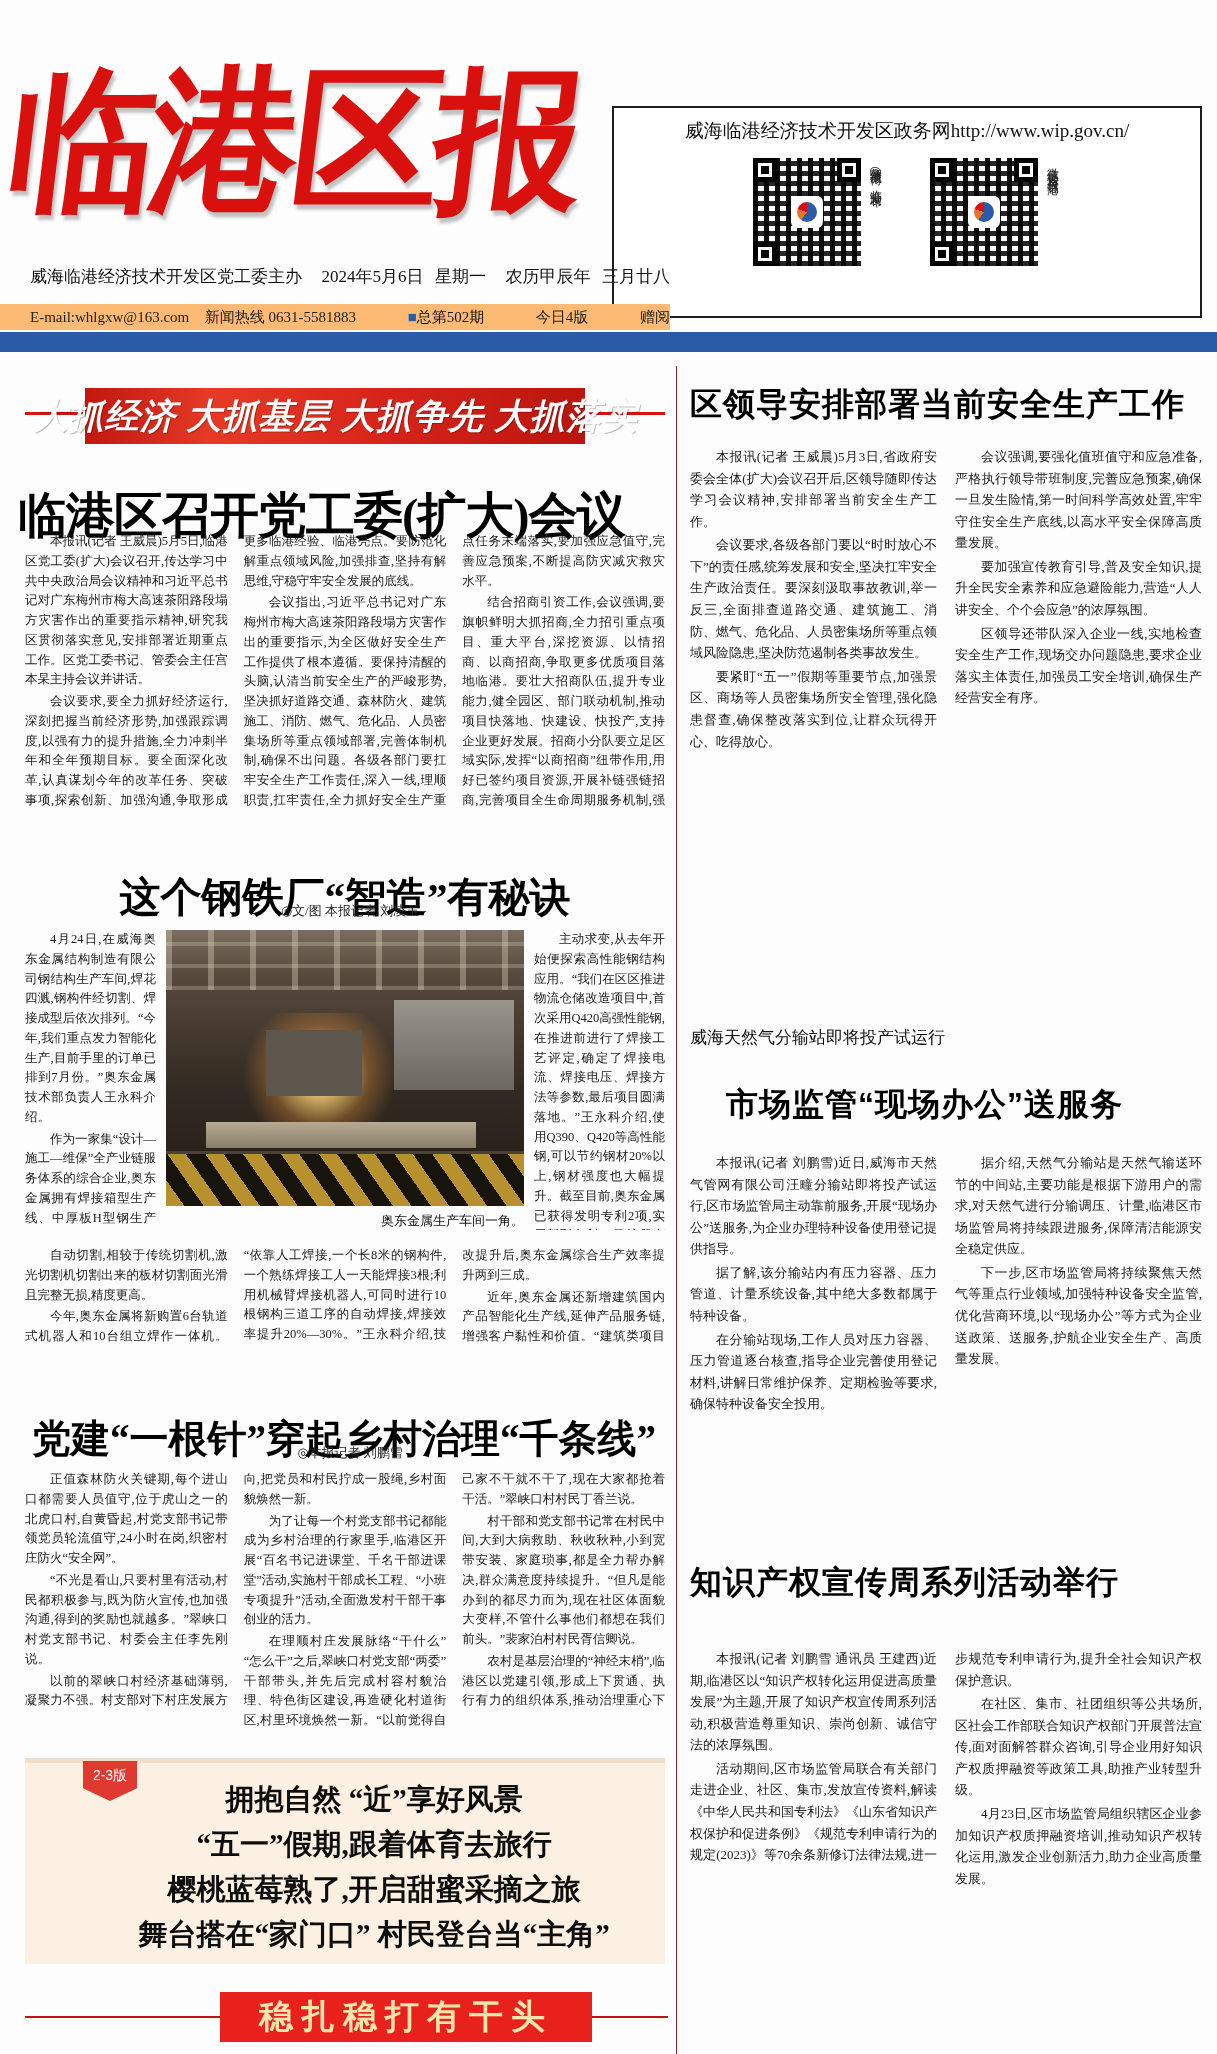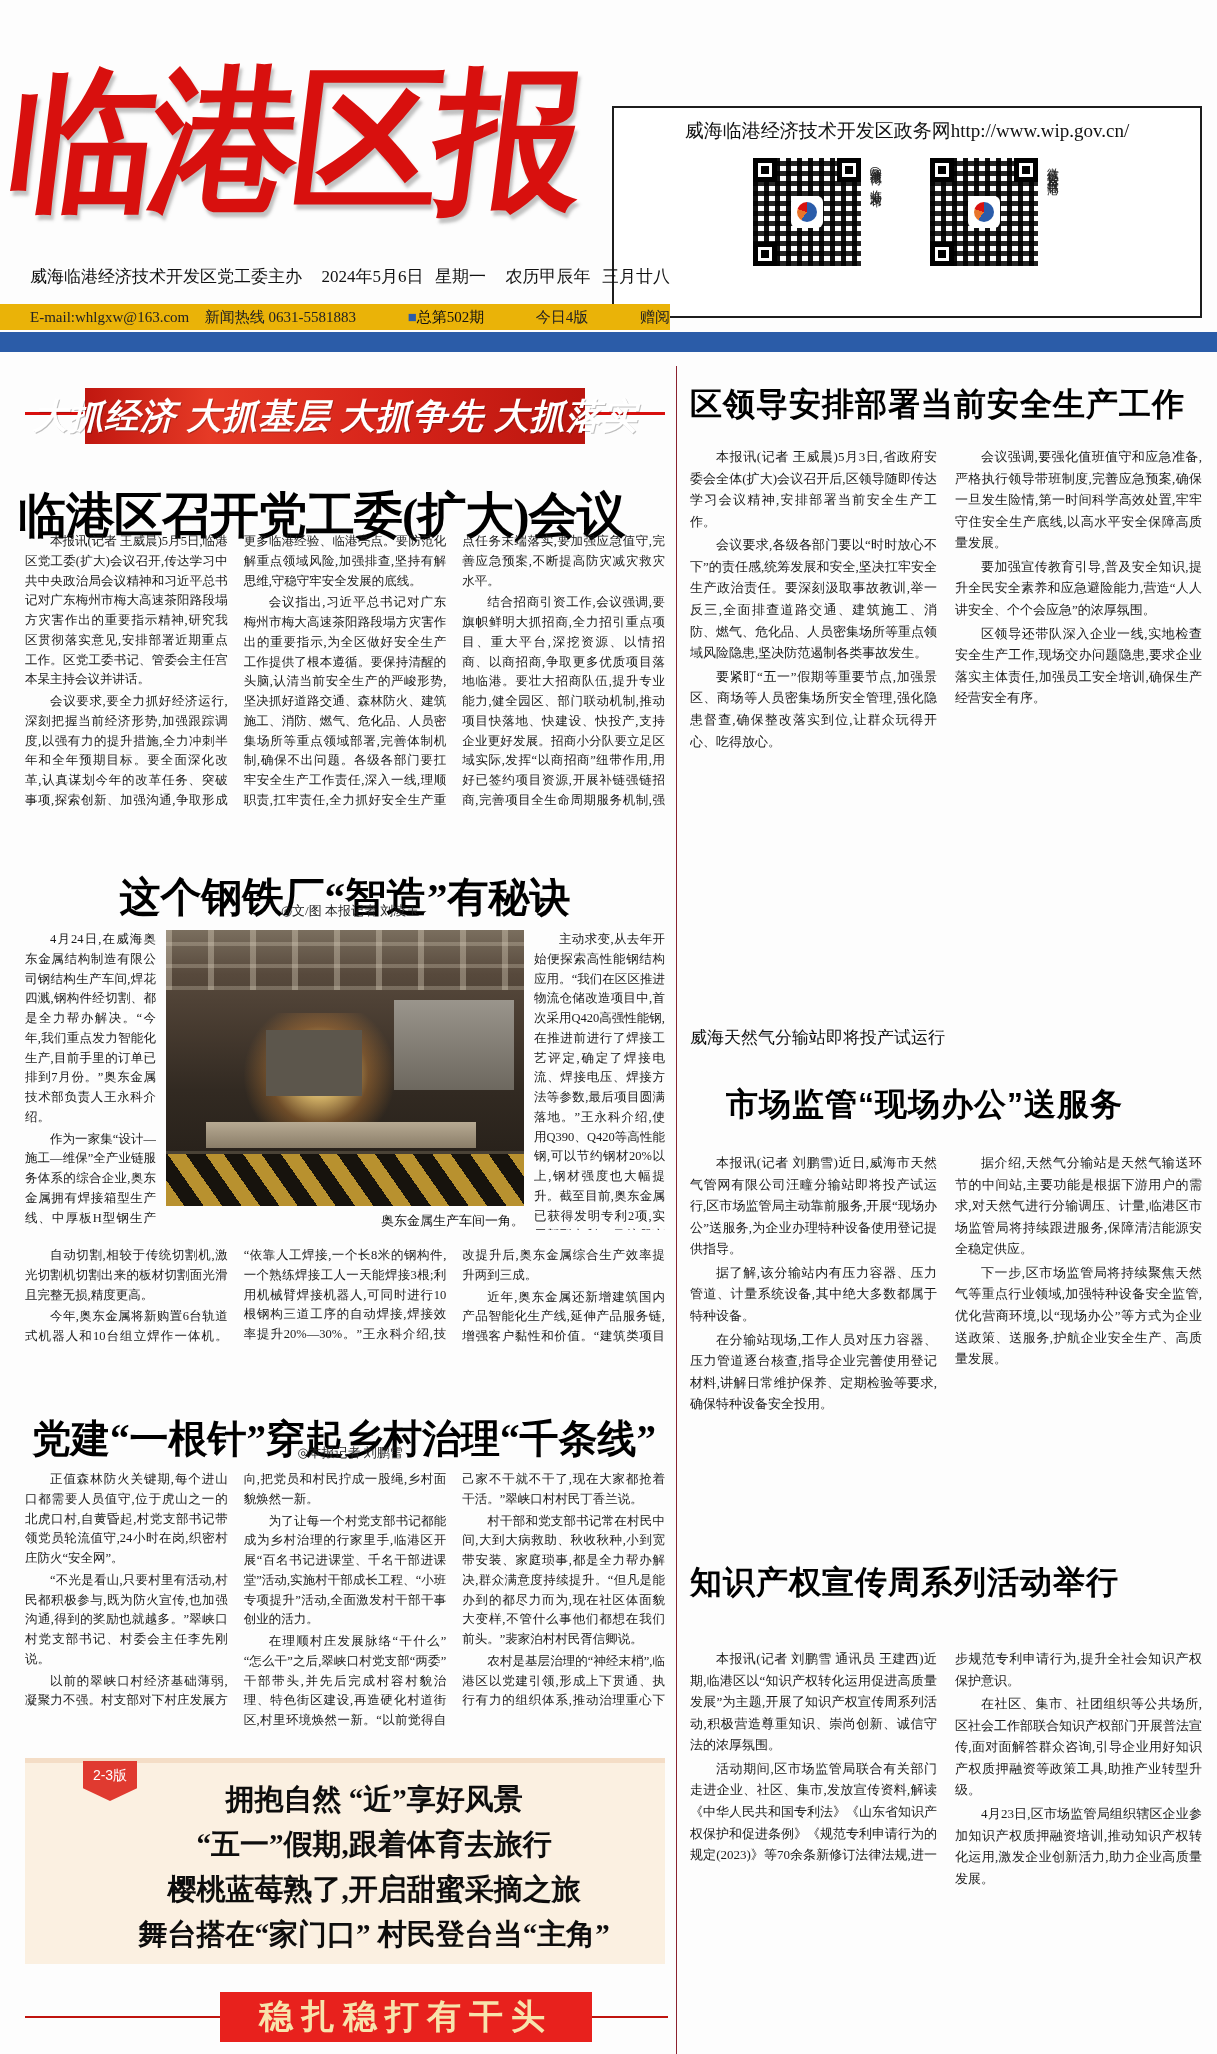--- a/index.html
+++ b/index.html
@@ -36,21 +36,21 @@
   .qr-logo{position:absolute;left:38px;top:38px;width:32px;height:32px;background:#fff;border-radius:6px;
       display:flex;align-items:center;justify-content:center;}
   .qr-logo i{display:block;width:20px;height:20px;border-radius:50%;
       background:conic-gradient(#2a5caa 0 60%,#e8742a 60% 80%,#d8100e 80% 100%);}
   .qr-label{writing-mode:vertical-rl;font-size:12px;height:108px;letter-spacing:2px;color:#222;
       font-family:"Liberation Sans",sans-serif;}
   
   .info1{position:absolute;left:30px;top:265px;width:640px;display:flex;gap:0;font-size:17px;white-space:nowrap;color:#111;}
   .info1 b{font-weight:normal;}
   .sp24{display:inline-block;width:24px;} .sp40{display:inline-block;width:40px;}
-  .info2{position:absolute;left:0;top:304px;width:670px;height:26px;background:#eab308;
+  .info2{position:absolute;left:0;top:304px;width:670px;height:26px;background:#fdba74;
       display:flex;align-items:center;font-size:15px;padding-left:30px;box-sizing:border-box;white-space:nowrap;color:#222;}
   .info2 .issue{color:#111;} .info2 .sq{color:#2b5ca8;}
   .bluebar{position:absolute;left:0;top:332px;width:1217px;height:20px;background:#2b5ca8;}
   
   .vsep{position:absolute;left:676px;top:366px;width:1px;height:1688px;background:#8c2230;}
   .para{margin:0 0 2px 0;text-indent:2em;text-align:justify;}
   
   .banner-line{position:absolute;top:412px;height:3px;background:#d8100e;}
   .bl-l{left:25px;width:58px;} .bl-r{left:587px;width:78px;}
   .banner{
@@ -194,21 +194,21 @@
       <p class="para">本报讯(记者 王威晨)5月5日,临港区党工委(扩大)会议召开,传达学习中共中央政治局会议精神和习近平总书记对广东梅州市梅大高速茶阳路段塌方灾害作出的重要指示精神,研究我区贯彻落实意见,安排部署近期重点工作。区党工委书记、管委会主任宫本杲主持会议并讲话。</p>
       <p class="para">会议要求,要全力抓好经济运行,深刻把握当前经济形势,加强跟踪调度,以强有力的提升措施,全力冲刺半年和全年预期目标。要全面深化改革,认真谋划今年的改革任务、突破事项,探索创新、加强沟通,争取形成更多临港经验、临港亮点。要防范化解重点领域风险,加强排查,坚持有解思维,守稳守牢安全发展的底线。</p>
       <p class="para">会议指出,习近平总书记对广东梅州市梅大高速茶阳路段塌方灾害作出的重要指示,为全区做好安全生产工作提供了根本遵循。要保持清醒的头脑,认清当前安全生产的严峻形势,坚决抓好道路交通、森林防火、建筑施工、消防、燃气、危化品、人员密集场所等重点领域部署,完善体制机制,确保不出问题。各级各部门要扛牢安全生产工作责任,深入一线,理顺职责,扛牢责任,全力抓好安全生产重点任务末端落实,要加强应急值守,完善应急预案,不断提高防灾减灾救灾水平。</p>
       <p class="para">结合招商引资工作,会议强调,要旗帜鲜明大抓招商,全力招引重点项目、重大平台,深挖资源、以情招商、以商招商,争取更多优质项目落地临港。要壮大招商队伍,提升专业能力,健全园区、部门联动机制,推动项目快落地、快建设、快投产,支持企业更好发展。招商小分队要立足区域实际,发挥“以商招商”纽带作用,用好已签约项目资源,开展补链强链招商,完善项目全生命周期服务机制,强化要素保障,全力推动项目早日达产达效。</p>
     </div>
 
   <h2 class="headline2">这个钢铁厂“智造”有秘诀</h2>
   <div class="byline by2">◎文/图 本报记者 刘凌玉</div>
   <div class="steel-row">
     <div class="steel-col">
-        <p class="para">4月24日,在威海奥东金属结构制造有限公司钢结构生产车间,焊花四溅,钢构件经切割、都是全力帮办解决。“今年,我们重点发力智能化生产,目前手里的订单已排到7月份。”奥东金属技术部负责人王永科介绍。</p>
+        <p class="para">4月24日,在威海奥东金属结构制造有限公司钢结构生产车间,焊花四溅,钢构件经切割、焊接成型后依次排列。“今年,我们重点发力智能化生产,目前手里的订单已排到7月份。”奥东金属技术部负责人王永科介绍。</p>
         <p class="para">作为一家集“设计—施工—维保”全产业链服务体系的综合企业,奥东金属拥有焊接箱型生产线、中厚板H型钢生产线、新型智能化装配式建筑生产线、智能化异形焊接生产线等7条数字化生产线。</p>
       </div>
     <div class="photo-wrap">
       <div class="photo">
         <div class="beams"></div>
         <div class="glow"></div>
         <div class="machine"></div>
         <div class="slab"></div>
         <div class="hazard"></div>
       </div>

